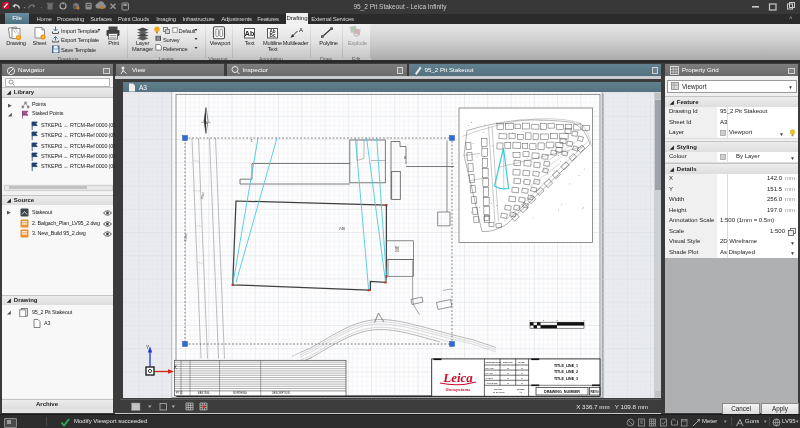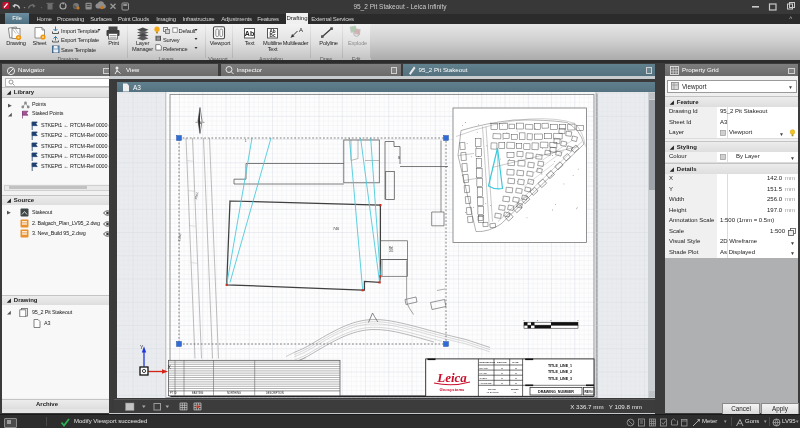--- a/index.html
+++ b/index.html
@@ -29,21 +29,21 @@
   
   #rp{position:absolute;left:665px;top:1px;width:133px;height:349px;background:#f0f0f0;}
   .prow{position:absolute;left:0;width:133px;height:10.5px;border-bottom:1px solid #dcdcdc;font-size:6px;color:#222;background:linear-gradient(90deg,#f0f0f0 52px,#fff 52px);}
   .plab{position:absolute;left:4px;top:1.8px;}
   .pval{position:absolute;left:55px;top:1.8px;}
   .pvr{position:absolute;right:16px;top:1.8px;}
   .punit{position:absolute;right:3px;top:1.8px;color:#999;}
   .vline{position:absolute;left:62px;top:0;width:1px;height:10.5px;background:#dcdcdc;}
   .dd{position:absolute;right:3px;top:3px;font-size:5px;color:#444;}
   
-  #mid{position:absolute;left:109px;top:0;width:548px;height:351px;background:#3b3b3b;}
+  #mid{position:absolute;left:115px;top:0;width:548px;height:351px;background:#3b3b3b;}
 </style>
 </head>
 <body>
 <div class="abs" id="titlebar">
   <svg width="800" height="14" style="position:absolute;left:0;top:0">
     <rect x="2.5" y="2" width="6.5" height="7" rx="1" fill="#c8102e"></rect>
     <path d="M4 7.5 L7.5 3.5" stroke="#fff" stroke-width="1.2"></path>
     <path d="M19.5 8.5 a4.5 4 0 0 0 -5.5 -3.5" stroke="#cdcdcd" stroke-width="1.4" fill="none"></path>
       <path d="M12.2 5.8 l4 -1.6 -1.6 3.6z" fill="#cdcdcd"></path>
     <path d="M23.5 7 l2 0 -1 1.6z" fill="#8a8a8a"></path>

